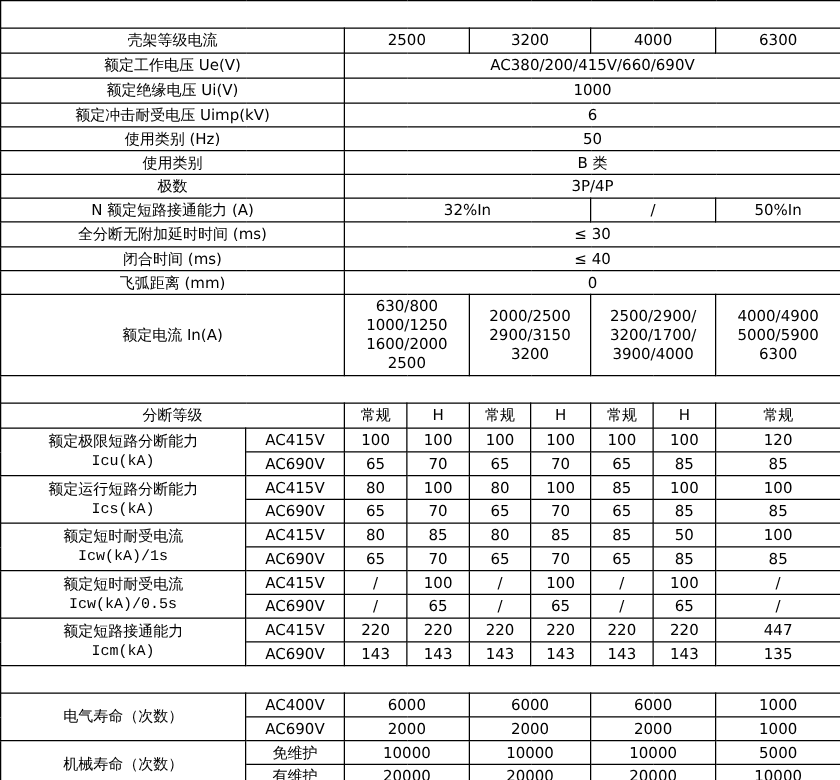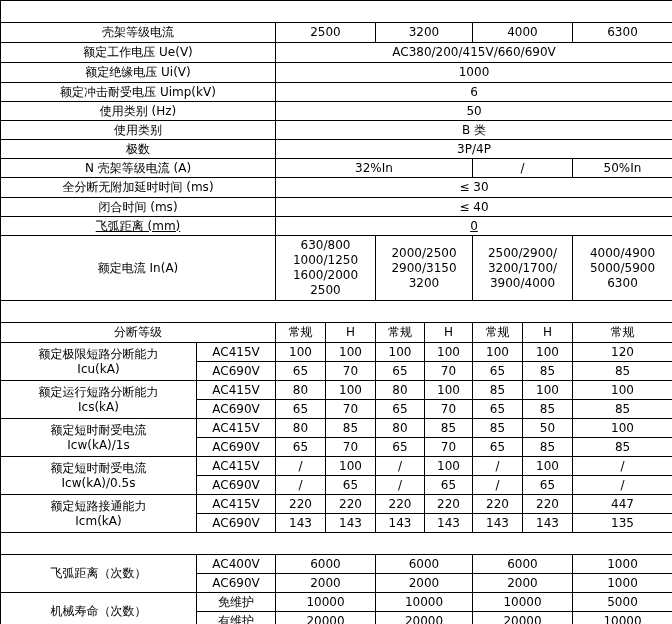--- a/index.html
+++ b/index.html
@@ -27,24 +27,24 @@
     background: #00A493;
     color: #ffffff;
     font-size: 14px;
     letter-spacing: 2px;
     text-align: center;
   }
   td.pre { white-space: pre-line; }
   tr.h-sec  { height: 22px; }
   tr.h-std  { height: 19px; }
   tr.h-std2 { height: 20px; }
-  tr.h-sm   { height: 19px; text-decoration: underline; }
+  tr.h-sm   { height: 19px; }
   tr.h-tall { height: 65px; }
   td.pre.inA { line-height: 15px; }
-  td.grp { line-height: 18px; }
+  td.grp { line-height: 18px; font-family: Liberation Mono, monospace; }
 </style>
 </head>
 <body>
 
 <table class="spec">
   <colgroup>
     <col style="width:196px">
       <col style="width:79px">
     <col style="width:50px">
       <col style="width:50px">
@@ -87,21 +87,21 @@
   <tr class="h-std">
     <td colspan="2" class="lbl">使用类别</td>
     <td colspan="7">B 类</td>
   </tr>
   <tr class="h-std">
     <td colspan="2" class="lbl">极数</td>
     <td colspan="7">3P/4P</td>
   </tr>
 
   <tr class="h-std">
-    <td colspan="2" class="lbl">N 壳架等级电流 (A)</td>
+    <td colspan="2" class="lbl">N 额定短路接通能力 (A)</td>
     <td colspan="4">32%In</td>
     <td colspan="2">/</td>
     <td>50%In</td>
   </tr>
 
   <tr class="h-std2">
     <td colspan="2" class="lbl">全分断无附加延时时间 (ms)</td>
     <td colspan="7">≤ 30</td>
   </tr>
   <tr class="h-std">
@@ -258,21 +258,21 @@
     <td>143</td>
     <td>143</td>
     <td>135</td>
   </tr>
 
   <tr class="h-sec">
     <td colspan="9" class="sec">产品寿命</td>
   </tr>
 
   <tr class="h-std">
-    <td rowspan="2" class="lbl">飞弧距离（次数）</td>
+    <td rowspan="2" class="lbl">电气寿命（次数）</td>
     <td>AC400V</td>
     <td colspan="2">6000</td>
     <td colspan="2">6000</td>
     <td colspan="2">6000</td>
     <td>1000</td>
   </tr>
   <tr class="h-std">
     <td>AC690V</td>
     <td colspan="2">2000</td>
     <td colspan="2">2000</td>

